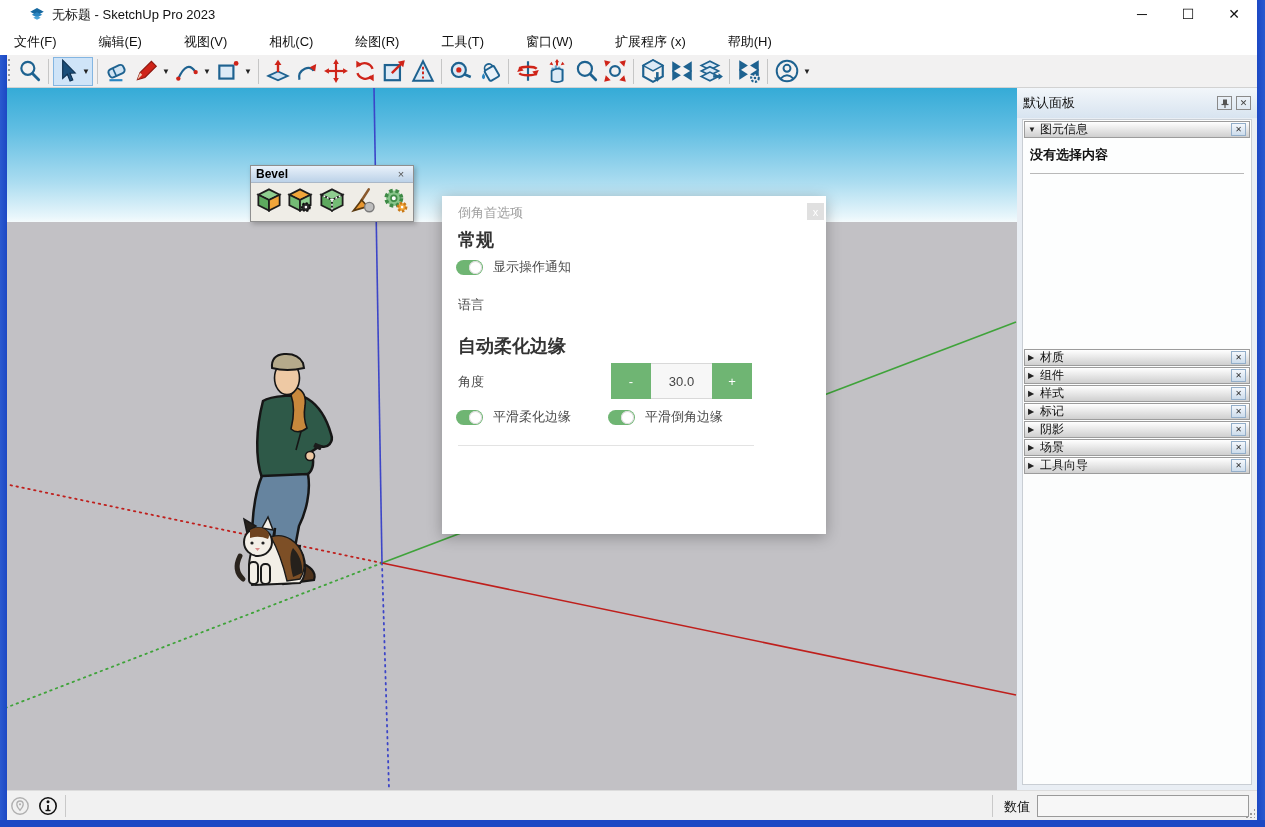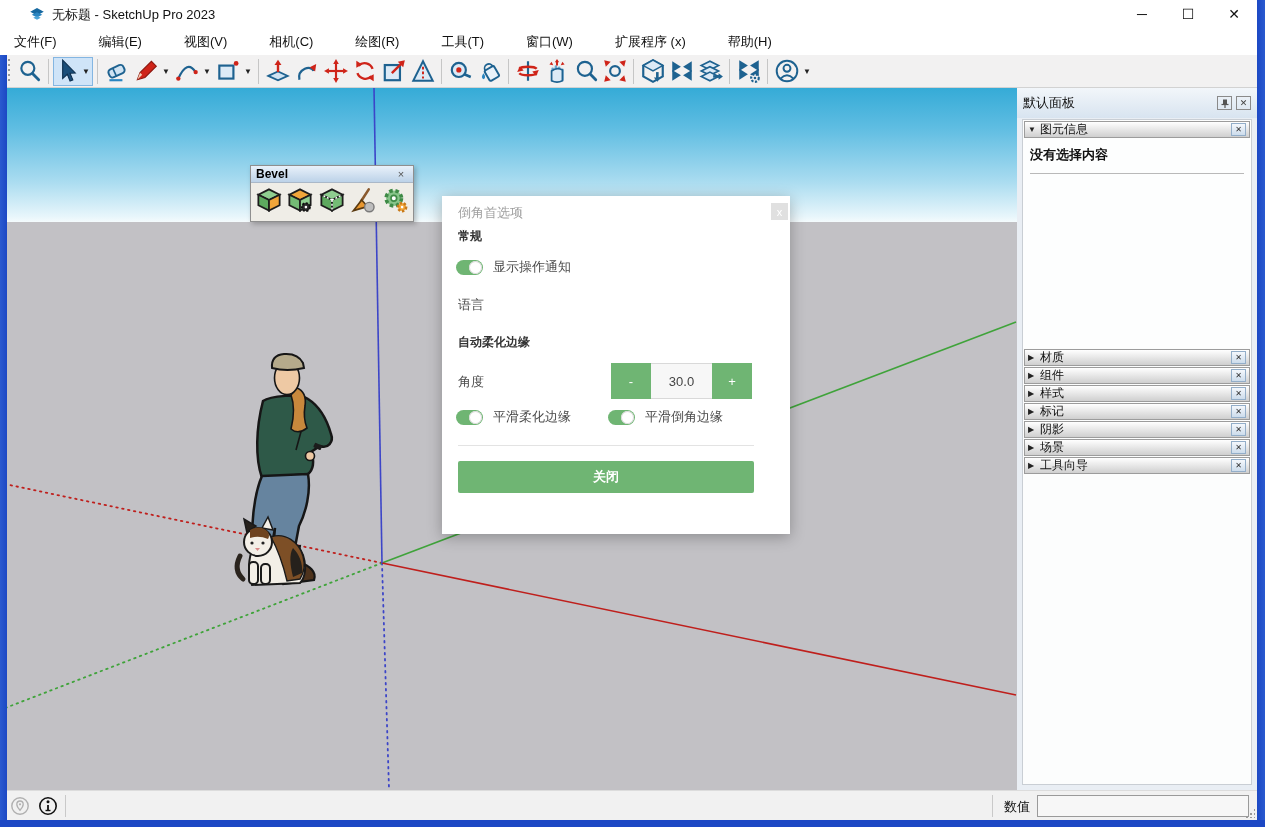--- a/index.html
+++ b/index.html
@@ -33,24 +33,24 @@
 
   
   .bevelbar { position:absolute; left:243px; top:77px; width:164px; height:57px; background:#efede7; border:1px solid #8f8f8f; box-shadow:2px 2px 5px rgba(0,0,0,.25); }
   .bevelbar-title { height:17px; background:linear-gradient(#e9f1fa, #bcd2e8); display:flex; align-items:center; padding:0 5px; border-bottom:1px solid #aab8c8; }
   .bevelbar-title .bt-label { flex:1; font-family:Liberation Sans, sans-serif; font-weight:bold; font-size:12px; color:#000; }
   .bevelbar-title .bt-close { font-size:11px; color:#555; width:14px; text-align:center; }
   .bevelbar-icons { display:flex; align-items:center; padding:3px 4px; gap:4px; }
   .bevel-btn { width:28px; height:28px; display:flex; align-items:center; justify-content:center; }
 
   
-  .dialog { position:absolute; left:435px; top:108px; width:348px; height:338px; background:#fff; box-shadow:0 3px 14px rgba(0,0,0,.28); }
+  .dialog { position:absolute; left:435px; top:108px; width:384px; height:338px; background:#fff; box-shadow:0 3px 14px rgba(0,0,0,.28); }
   .dlg-title { position:absolute; left:16px; top:8px; font-size:13px; color:#9e9e9e; }
   .dlg-close { position:absolute; right:2px; top:7px; width:17px; height:17px; background:#e0e0e0; color:#fff; font-size:11px; display:flex; align-items:center; justify-content:center; }
-  .dlg-h { position:absolute; left:16px; font-size:12px; font-weight:bold; color:#333; }
+  .dlg-h { position:absolute; left:16px; font-size:18px; font-weight:bold; color:#333; }
   .toggle { width:27px; height:15px; border-radius:8px; background:#6fb573; position:relative; flex:0 0 auto; }
   .toggle .knob { position:absolute; right:1px; top:1px; width:13px; height:13px; border-radius:50%; background:#fff; box-shadow:inset 0 0 0 1px #d9d9d9; }
   .dlg-row { position:absolute; display:flex; align-items:center; gap:10px; font-size:13px; color:#4a4a4a; }
   .dlg-label { font-size:13px; color:#4a4a4a; }
   .select { position:absolute; left:170px; top:91px; width:142px; height:35px; border:1px solid #c9c9c9; background:#fdfdfd; display:flex; align-items:center; color:#555; }
   .select .sel-text { padding-left:22px; flex:1; font-size:13px; }
   .select .chev { padding-right:10px; font-size:11px; color:#444; }
   .stepper { position:absolute; left:169px; top:167px; width:142px; height:36px; display:flex; }
   .step-btn { width:40px; background:#6fb573; color:#fff; display:flex; align-items:center; justify-content:center; font-size:13px; }
   .step-val { width:61px; background:#f7f7f7; border-top:1px solid #d9d9d9; border-bottom:1px solid #d9d9d9; color:#444; display:flex; align-items:center; justify-content:center; font-size:13px; }
@@ -465,21 +465,20 @@
         <span class="dlg-label">平滑柔化边缘</span>
       </div>
       <div class="dlg-row" style="left:166px; top:212px;">
         <div class="toggle">
             <div class="knob"></div>
           </div>
         <span class="dlg-label">平滑倒角边缘</span>
       </div>
 
       <div class="dlg-divider"></div>
-      <div class="dlg-close-btn">关闭</div>
     </div>
   </div>
 
   <div class="panel">
     <div class="panel-title">
       <span class="panel-title-label">默认面板</span>
       <div class="ptbtn">
         <svg width="8" height="9" viewBox="0 0 8 9">
             <rect x="2" y="0.5" width="4" height="4.5" fill="#555"></rect>
             <line x1="0.5" y1="5.5" x2="7.5" y2="5.5" stroke="#555" stroke-width="1.2"></line>

